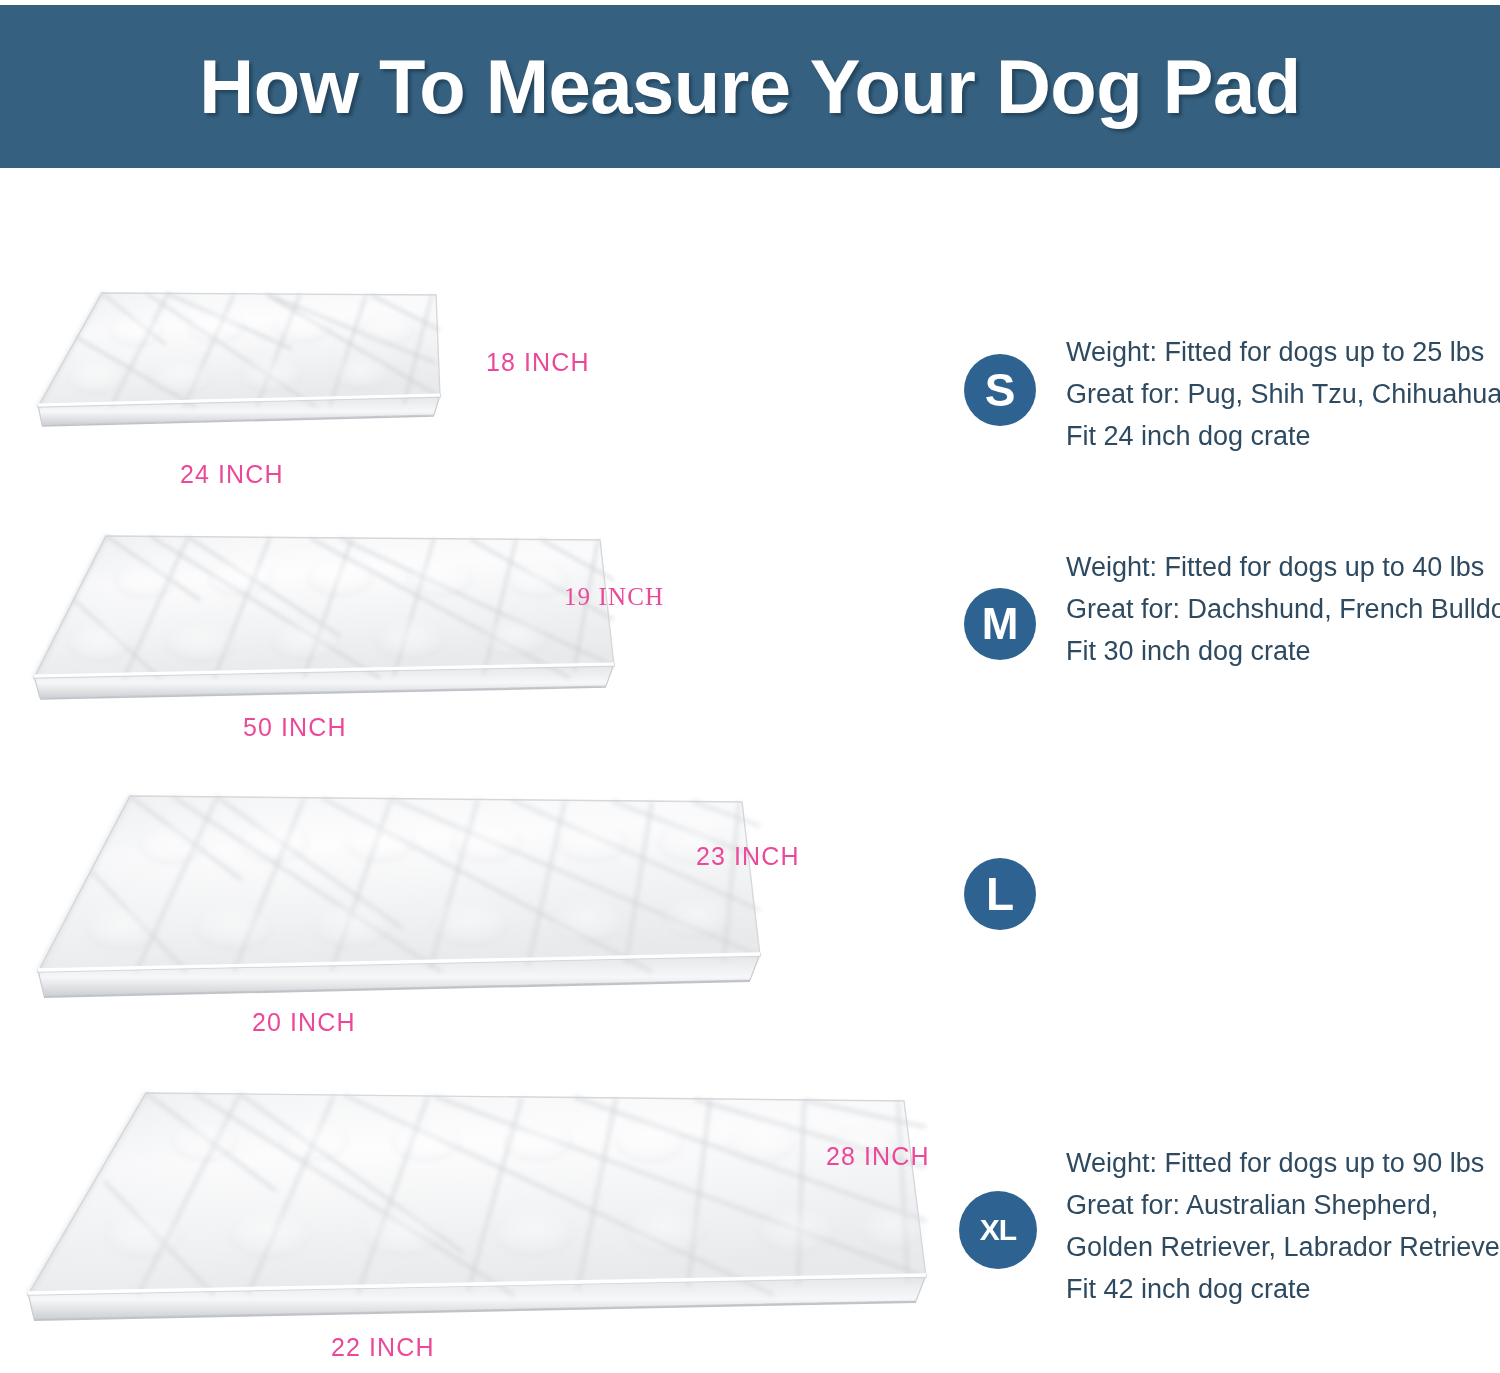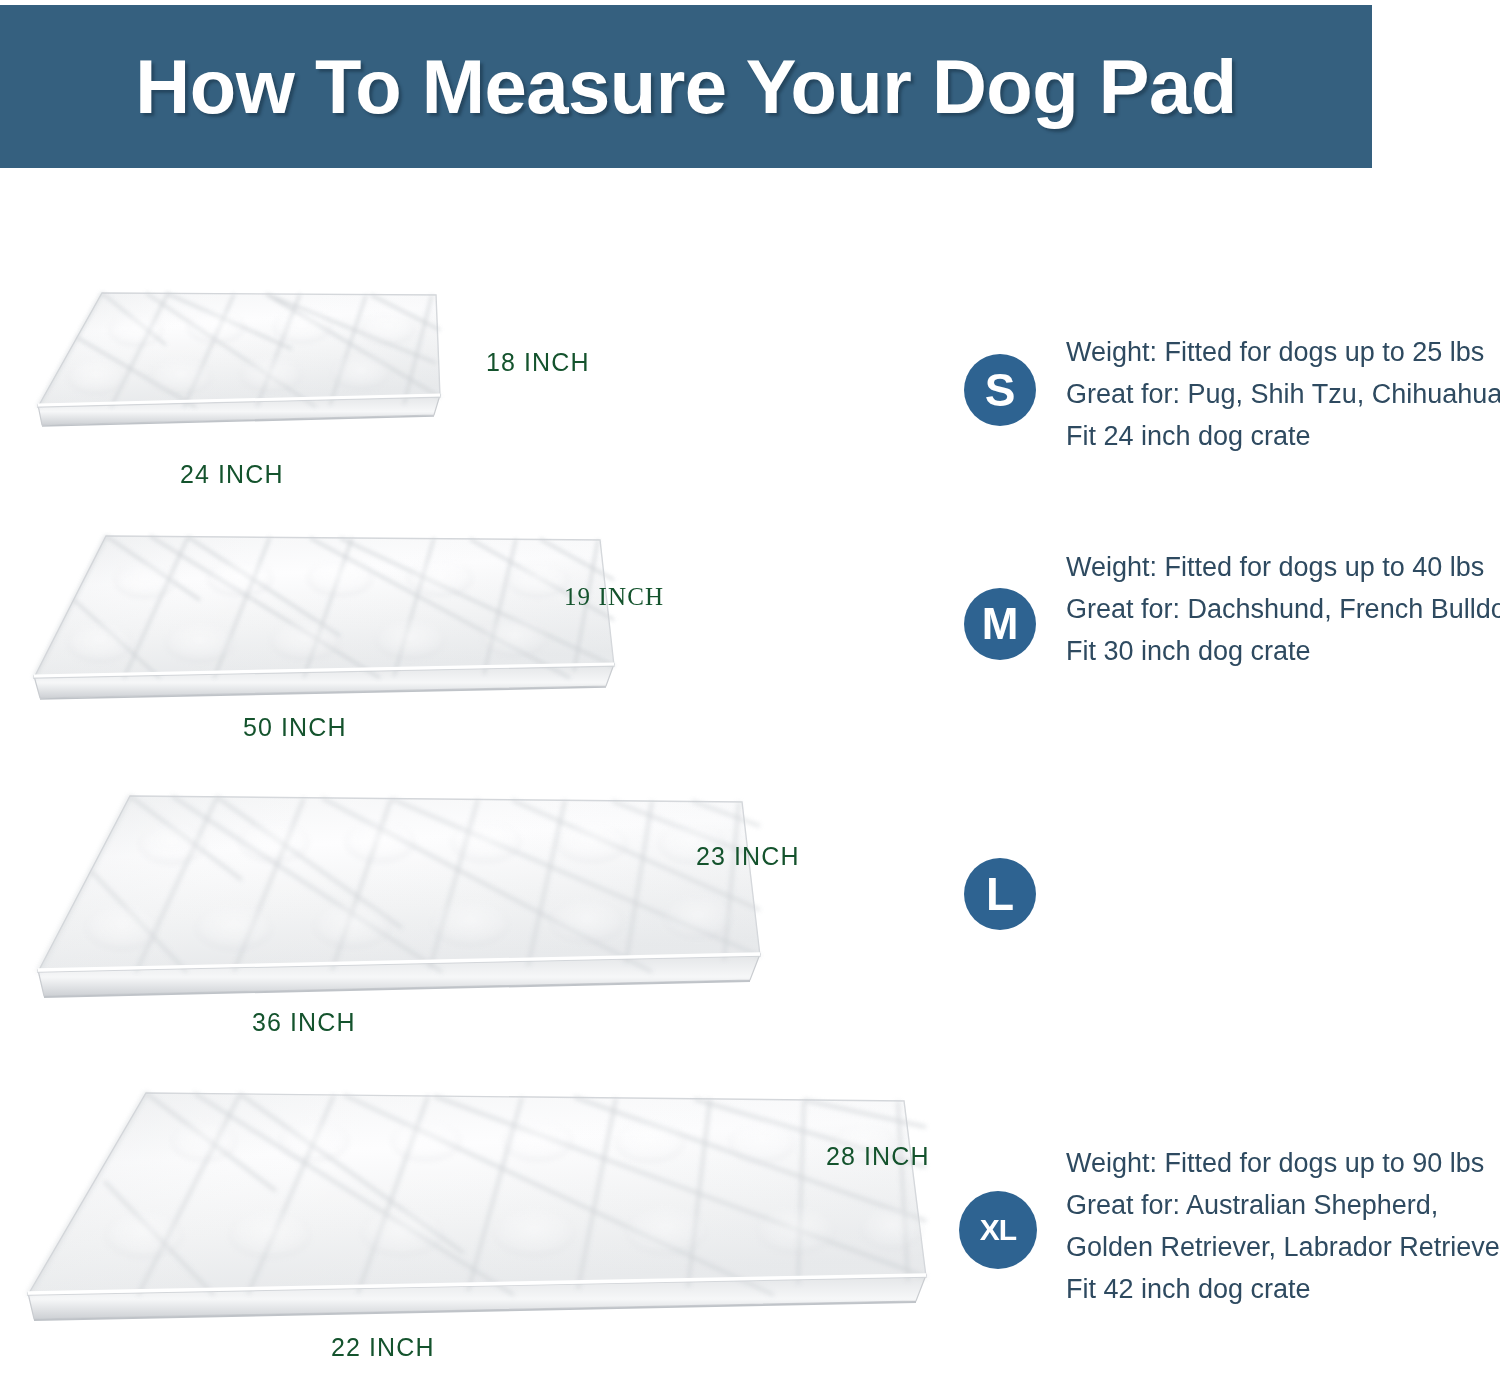--- a/index.html
+++ b/index.html
@@ -17,21 +17,21 @@
     height: 1373px;
     background: #ffffff;
     overflow: hidden;
   }
 
   
   .banner {
     position: absolute;
     left: 0;
     top: 5px;
-    width: 1372px;
+    width: 1500px;
     height: 163px;
     background: #35607f;
     display: flex;
     align-items: center;
     justify-content: center;
   }
   .banner-title {
     color: #ffffff;
     font-size: 76px;
     font-weight: bold;
@@ -47,21 +47,21 @@
     position: absolute;
   }
   .pad svg {
     display: block;
     overflow: visible;
   }
 
   
   .dim-label {
     position: absolute;
-    color: #14532d;
+    color: #ec4899;
     font-size: 25px;
     letter-spacing: 1.1px;
     white-space: nowrap;
     font-family: "Liberation Sans", sans-serif;
     text-align: right;
   }
   .badge {
     position: absolute;
     border-radius: 50%;
     background: #2e6391;
@@ -253,21 +253,21 @@
         <ellipse cx="340" cy="138" rx="40" ry="23"></ellipse>
         <ellipse cx="458" cy="136" rx="40" ry="23"></ellipse>
         <ellipse cx="575" cy="134" rx="38" ry="22"></ellipse>
         <ellipse cx="686" cy="130" rx="36" ry="21"></ellipse>
       </g>
       <path d="M 26 182 L 748 166" fill="none" stroke="#ffffff" stroke-width="3.4"></path>
       <path d="M 32 209 L 738 193" fill="none" stroke="#bfc3c8" stroke-width="1.8"></path>
     </svg>
   </div>
   <div class="dim-label" style="left:696px; top:842px;">23 INCH</div>
-  <div class="dim-label" style="left:252px; top:1008px;">36 INCH</div>
+  <div class="dim-label" style="left:252px; top:1008px;">20 INCH</div>
 
   <div class="pad" style="left:14px; top:1085px;">
     <svg width="930" height="248" viewBox="0 0 930 248">
       <path d="M 14 208 L 20 234 L 902 216 L 912 190 Z" fill="url(#padEdge)"></path>
       <path d="M 14 208 L 20 234 L 902 216 L 912 190 Z" fill="none" stroke="#c9ccd0" stroke-width="1.2"></path>
       <path d="M 132 8 L 890 16 L 912 192 L 14 210 Z" fill="url(#padTop)" stroke="#d2d5d9" stroke-width="1.4"></path>
       <path d="M 132 8 L 890 16 L 912 192 L 14 210 Z" fill="url(#sheenL)" opacity="0.55"></path>
       <g stroke="#cfd2d6" stroke-width="2.4" fill="none" filter="url(#softBlurBig)" opacity="0.9">
         <path d="M 132 8 L 14 210"></path>
         <path d="M 226 9 L 124 210"></path>

